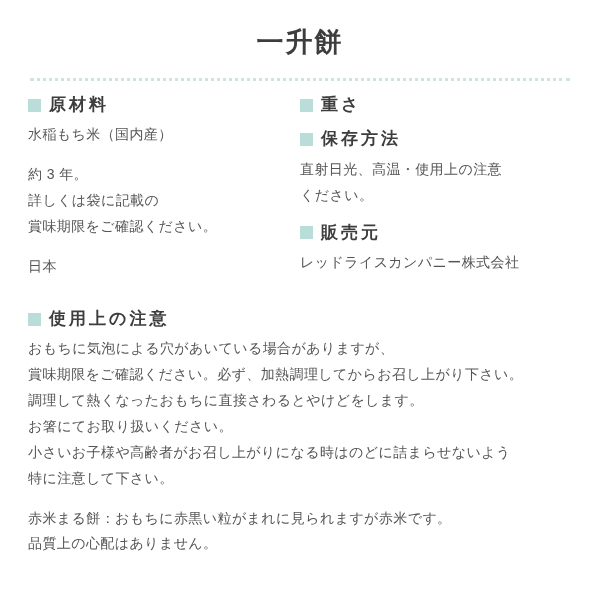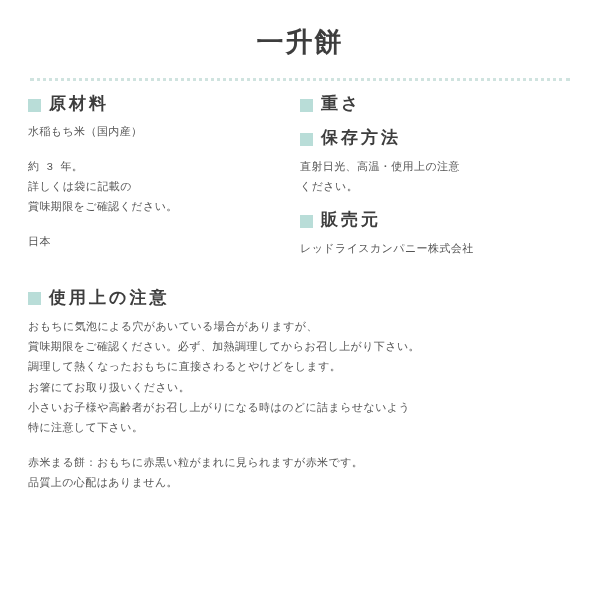--- a/index.html
+++ b/index.html
@@ -42,21 +42,20 @@
   .col-left {
     width: 262px;
     flex: 0 0 262px;
   }
   .col-right {
     flex: 1 1 auto;
     padding-left: 10px;
   }
   .block {
     margin-bottom: 14px;
-    font-family: Liberation Mono, monospace;
   }
   .heading {
     display: flex;
     align-items: center;
     margin-bottom: 7px;
   }
   .sq {
     width: 13px;
     height: 13px;
     background: #b9ddd8;
@@ -65,21 +64,21 @@
     flex: 0 0 13px;
   }
   .heading-text {
     font-size: 17px;
     font-weight: bold;
     color: #3d3d3d;
     letter-spacing: 3px;
     line-height: 1.2;
   }
   .body-text {
-    font-size: 11px;
+    font-size: 14px;
     line-height: 1.85;
     color: #555555;
     letter-spacing: 0.4px;
   }
   .body-text div {
     white-space: nowrap;
   }
   .notes {
     margin-top: 2px;
   }

